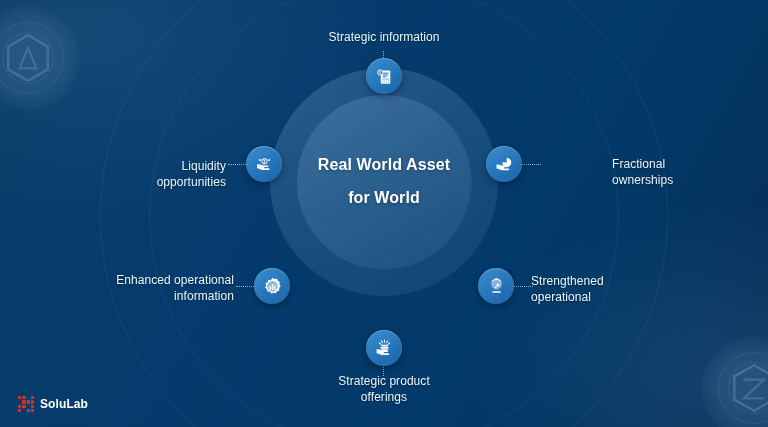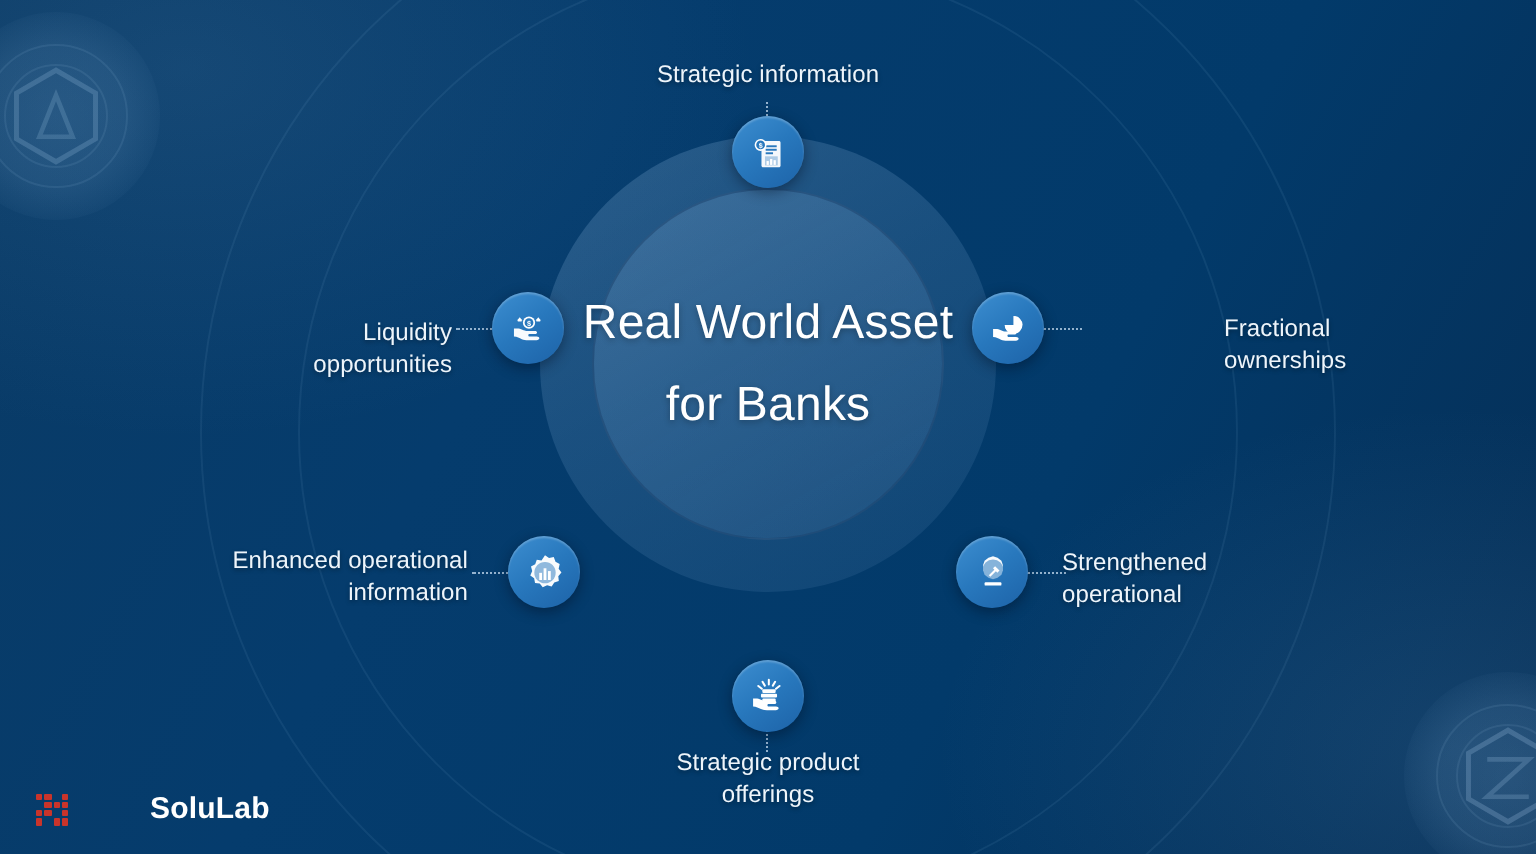--- a/index.html
+++ b/index.html
@@ -71,22 +71,22 @@
     position:absolute; left:296px; top:94px;
     width:176px; height:176px;
     display:flex; flex-direction:column;
     align-items:center; justify-content:center;
     gap:16px;
     text-align:center;
   }
   #center-label span {
     display:block;
     color:#ffffff;
-    font-size:24px;
-    font-weight:normal;
+    font-size:16px;
+    font-weight:bold;
     letter-spacing:.1px;
     line-height:1.05;
     text-shadow:0 1px 3px rgba(0,0,0,.28);
     white-space:nowrap;
   }
 
   
   .node { position:absolute; }
 
   .badge {
@@ -162,23 +162,22 @@
   #logo-mark {
     width:16px; height:16px;
     display:grid;
     grid-template-columns:repeat(4,1fr);
     grid-template-rows:repeat(4,1fr);
     gap:1px;
   }
   #logo-mark i { display:block; background:#c9342b; border-radius:.5px; }
   #logo-mark i.off { background:transparent; }
   #logo-text {
-    color:#ffffff; font-size:15px; font-weight:bold;
+    color:#ffffff; font-size:12px; font-weight:bold;
     letter-spacing:.1px;
-    margin-left:35px;
   }
 </style>
 </head>
 <body>
 
 <div id="infographic">
 
   <div class="watermark" id="wm-topleft">
     <div class="wm-halo"></div>
     <div class="wm-ring" style="inset:16px;"></div>
@@ -204,21 +203,21 @@
   </div>
 
   <div class="arc" id="arc-outer"></div>
   <div class="arc" id="arc-mid"></div>
 
   <div id="ring-outer"></div>
   <div id="ring-inner"></div>
 
   <div id="center-label">
     <span>Real World Asset</span>
-    <span>for Banks</span>
+    <span>for World</span>
   </div>
 
   <div class="node">
     <div class="conn vert" id="conn-strategic"></div>
     <div class="badge" id="badge-strategic">
       <svg viewBox="0 0 24 24" fill="#ffffff">
         <path d="M8.6 5.2h9.1c.5 0 .9.4.9.9v13.2c0 .5-.4.9-.9.9H8.6c-.5 0-.9-.4-.9-.9V6.1c0-.5.4-.9.9-.9z" opacity=".95"></path>
         <rect x="10.1" y="7.6" width="6.3" height="1.1" fill="#2878bd"></rect>
         <rect x="10.1" y="9.6" width="6.3" height="1.1" fill="#2878bd"></rect>
         <rect x="10.1" y="11.6" width="4.2" height="1.1" fill="#2878bd"></rect>

